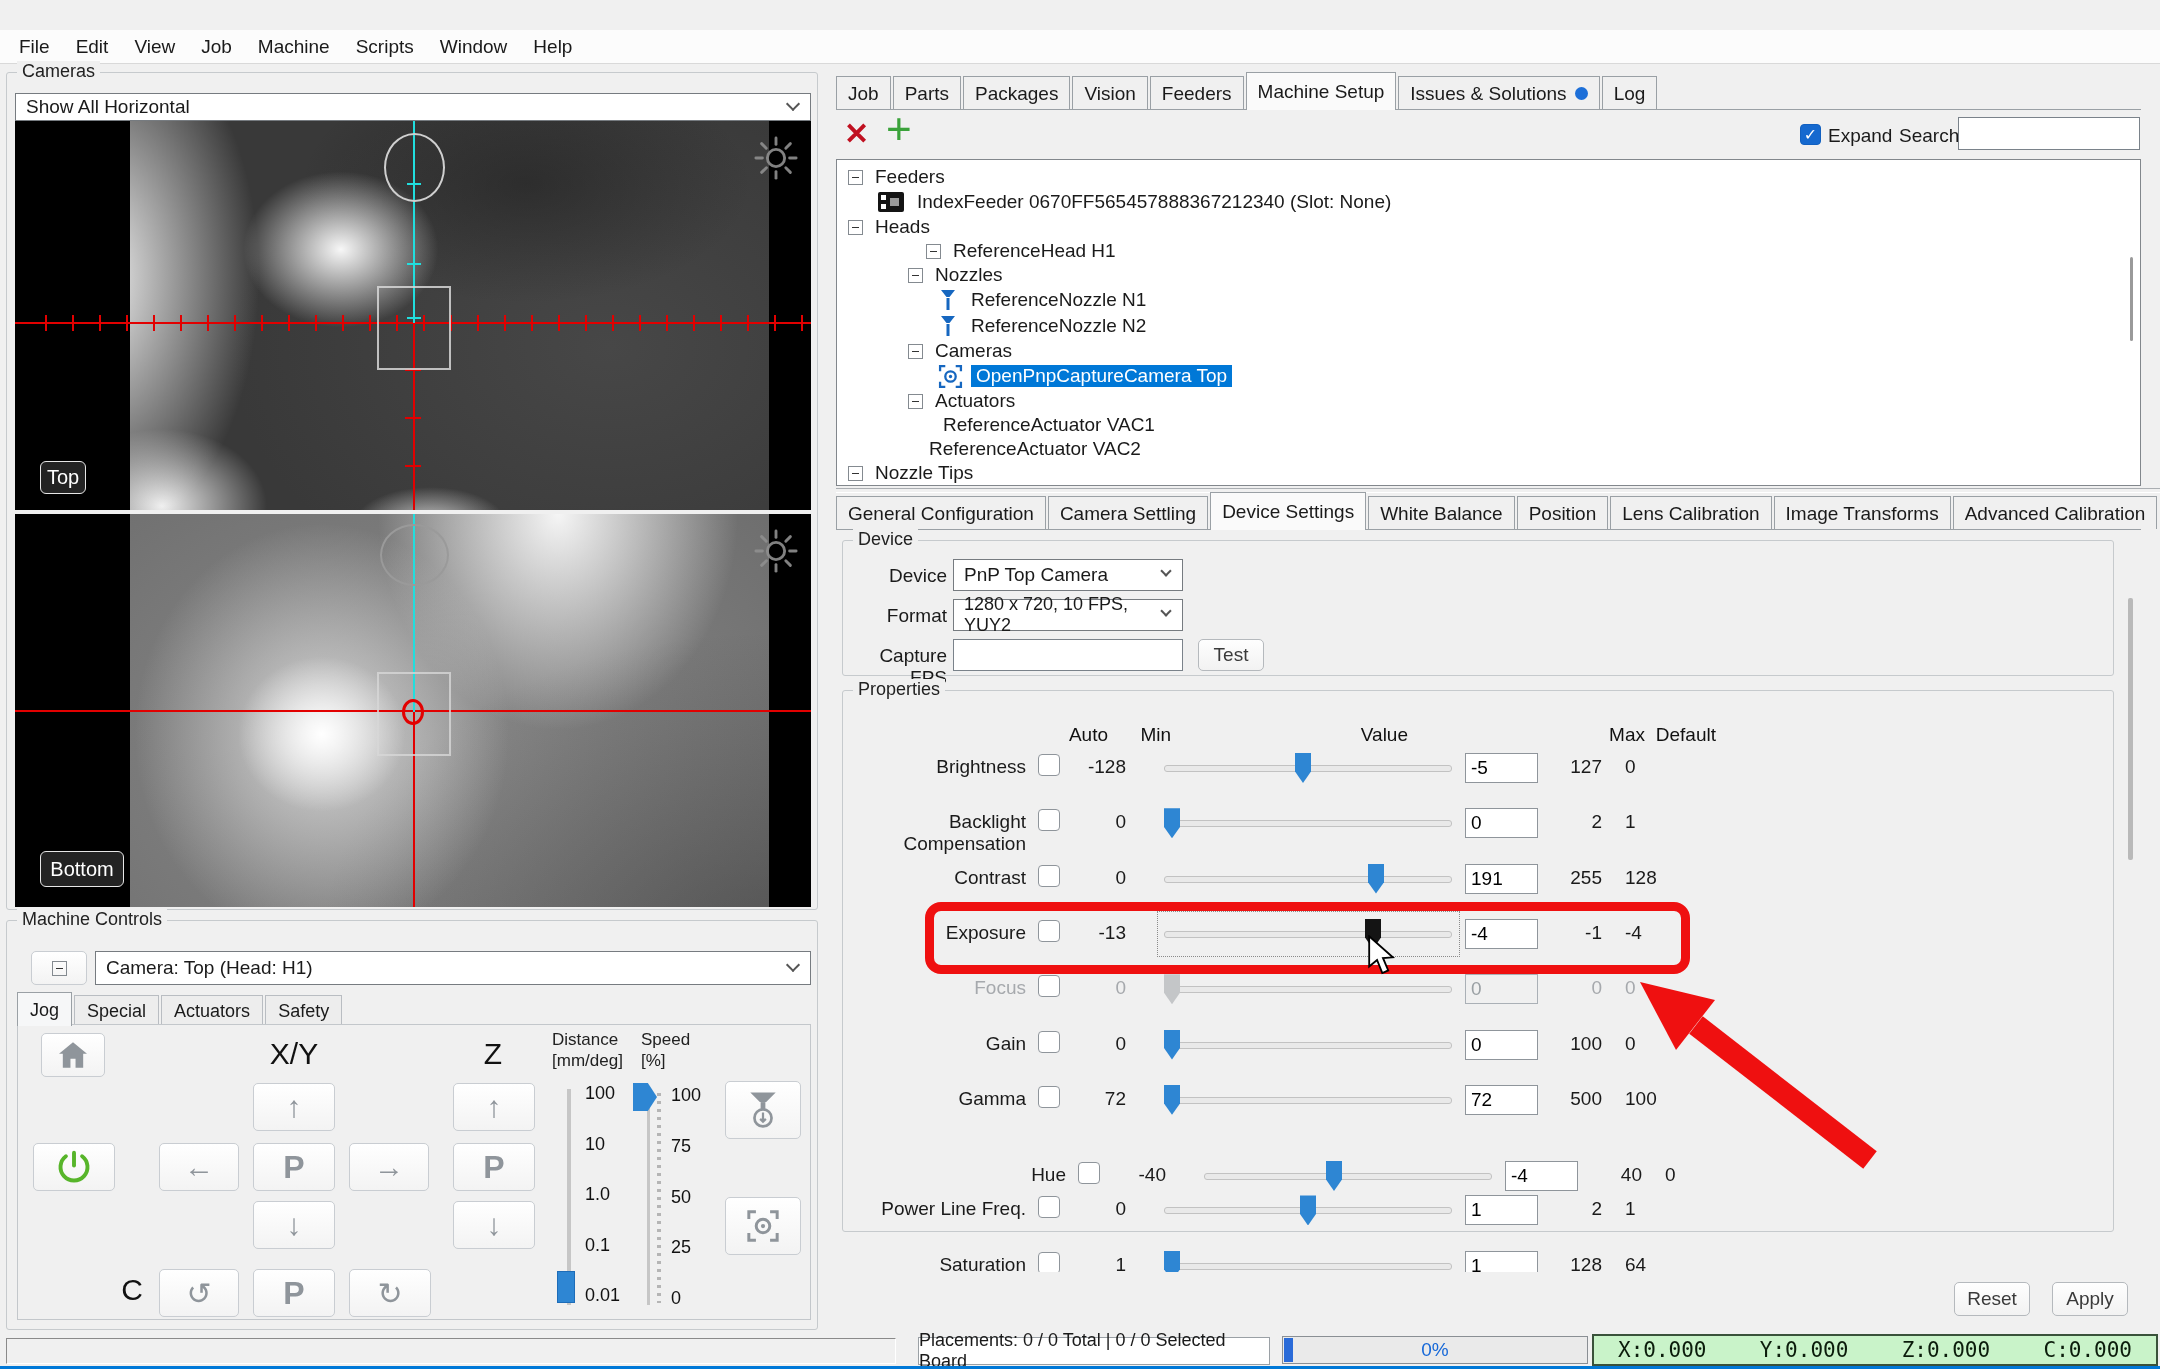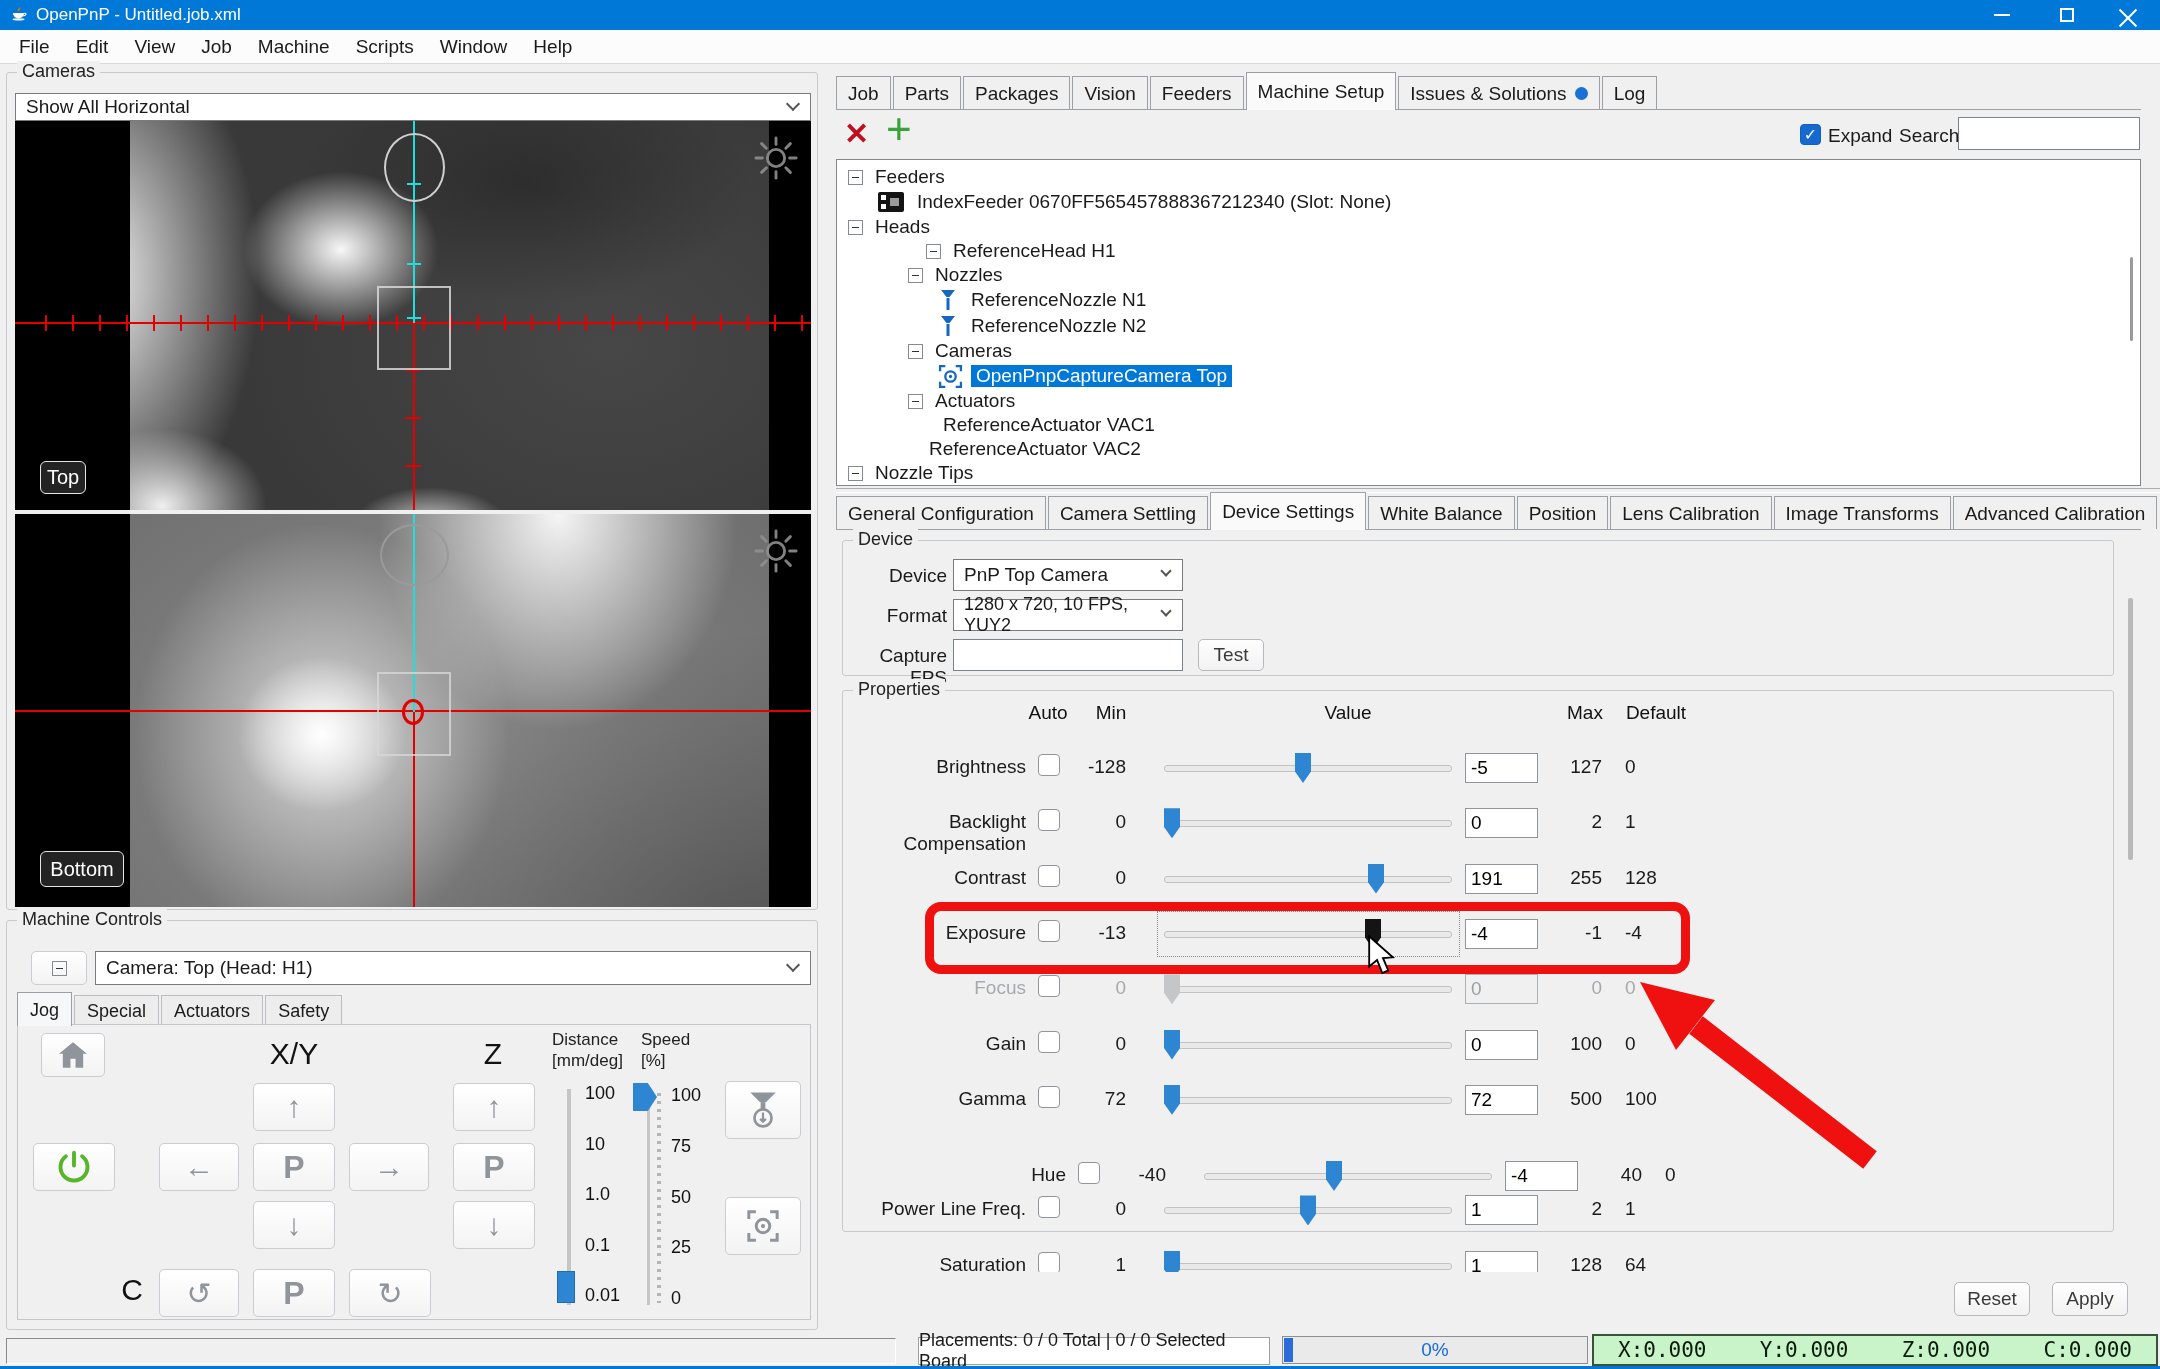--- a/index.html
+++ b/index.html
@@ -74,21 +74,21 @@
   .tree-row{position:absolute;display:flex;align-items:center;white-space:nowrap;font-size:19px;}
   .exp{width:15px;height:15px;border:1px solid #848a90;background:#fff;position:relative;margin-right:7px;flex:none;}
   .exp::after{content:'';position:absolute;left:3px;right:3px;top:6px;height:1px;background:#333;}
   .ticon{margin-right:8px;flex:none;display:flex;align-items:center;}
   .tlabel{padding:0 5px;}
   .tlabel.sel{background:#0078d7;color:#fff;}
 
   .scroll-thumb{position:absolute;background:#9a9a9a;border-radius:2px;}
 
   
-  .p-head{position:absolute;font-size:19px;color:#111;text-align:center;top:12px;}
+  .p-head{position:absolute;font-size:19px;color:#111;text-align:right;top:34px;}
   .prow{position:absolute;left:0;width:100%;height:54px;}
   .p-label{position:absolute;left:0;top:15px;width:184px;text-align:right;font-size:19px;}
   .p-chk{position:absolute;left:196px;top:13px;width:22px;height:22px;border:1px solid #8f959b;border-radius:4px;background:#fff;}
   .p-num{position:absolute;top:15px;font-size:19px;}
   .p-min{left:214px;width:70px;text-align:right;}
   .p-max{left:690px;width:70px;text-align:right;}
   .p-def{left:783px;width:80px;text-align:left;}
   .p-track{position:absolute;left:322px;top:24px;width:288px;height:7px;background:#e9e9e9;border:1px solid #c2c2c2;border-radius:3px;}
   .p-thumb{position:absolute;top:12px;width:16px;height:30px;background:#2e86d3;clip-path:polygon(0 0,100% 0,100% 62%,50% 100%,0 62%);}
   .p-input{position:absolute;left:623px;top:12px;width:73px;height:30px;border:1px solid #8f959b;background:#fff;font-size:19px;padding:0 5px;font-family:"Liberation Sans",sans-serif;}
@@ -114,40 +114,20 @@
   .bluestrip{position:absolute;left:0;bottom:0;width:2160px;height:3px;background:#0078d7;}
 
   .checkbox-on{position:absolute;width:21px;height:21px;background:#1569cf;border:1px solid #1160c0;border-radius:4px;color:#fff;font-size:16px;display:flex;align-items:center;justify-content:center;}
   .lab19{position:absolute;font-size:19px;}
 </style>
 </head>
 <body>
 
 <div class="window">
 
-  <div class="titlebar">
-    <span class="jicon">
-      <svg width="18" height="18" viewBox="0 0 18 18">
-        <path d="M8 7 C6.8 5.4 9.6 4.8 9 3 C11.4 4.2 9.6 5.8 9.2 7 Z" fill="#e76f00"></path>
-        <path d="M3 9 h11 c0 2 -1.2 4 -3 4.8 a8 8 0 0 1 -5 0 C4.2 13 3 11 3 9 Z" fill="#ffffff"></path>
-        <path d="M14 9.6 c1.6 -0.8 2.6 0.1 1.5 1.3 c-0.6 0.7 -1.7 1 -2.4 0.8" fill="none" stroke="#ffffff" stroke-width="1.1"></path>
-        <ellipse cx="8.5" cy="15.4" rx="6" ry="1.1" fill="#ffffff"></ellipse>
-      </svg>
-    </span>
-    <span class="ttext">OpenPnP - Untitled.job.xml</span>
-    <div class="wctrl wc-min">
-        <i></i>
-      </div>
-    <div class="wctrl wc-max">
-        <i></i>
-      </div>
-    <div class="wctrl wc-close">
-        <i></i>
-      </div>
-  </div>
 
   <div class="menubar" id="menubar">
       <div class="menu-item">File</div>
       <div class="menu-item">Edit</div>
       <div class="menu-item">View</div>
       <div class="menu-item">Job</div>
       <div class="menu-item">Machine</div>
       <div class="menu-item">Scripts</div>
       <div class="menu-item">Window</div>
       <div class="menu-item">Help</div>

